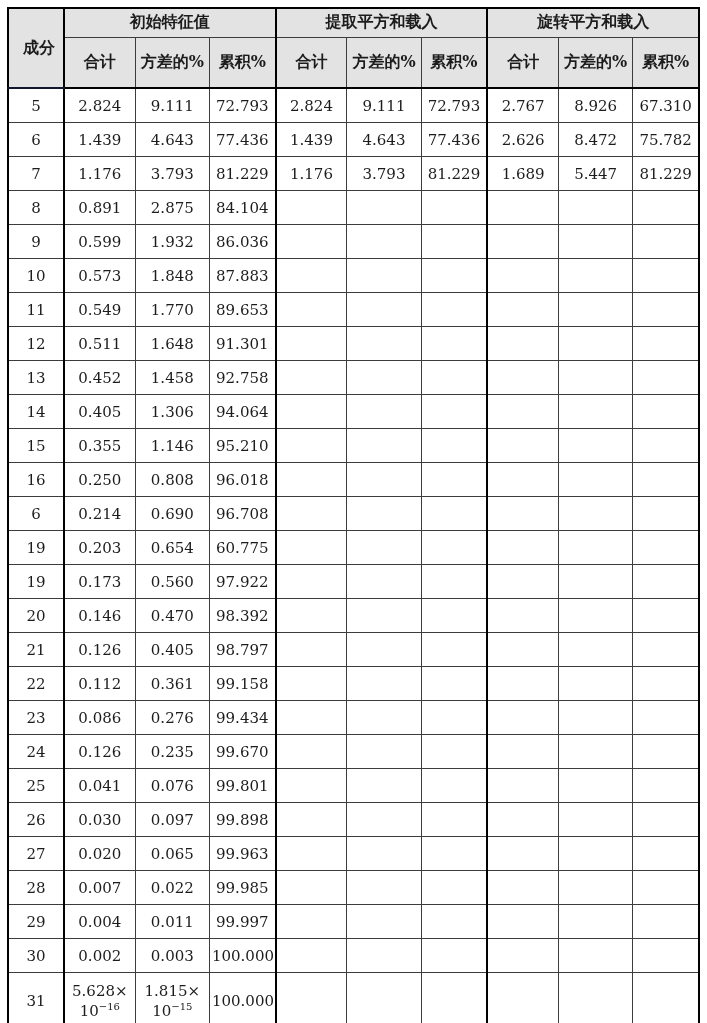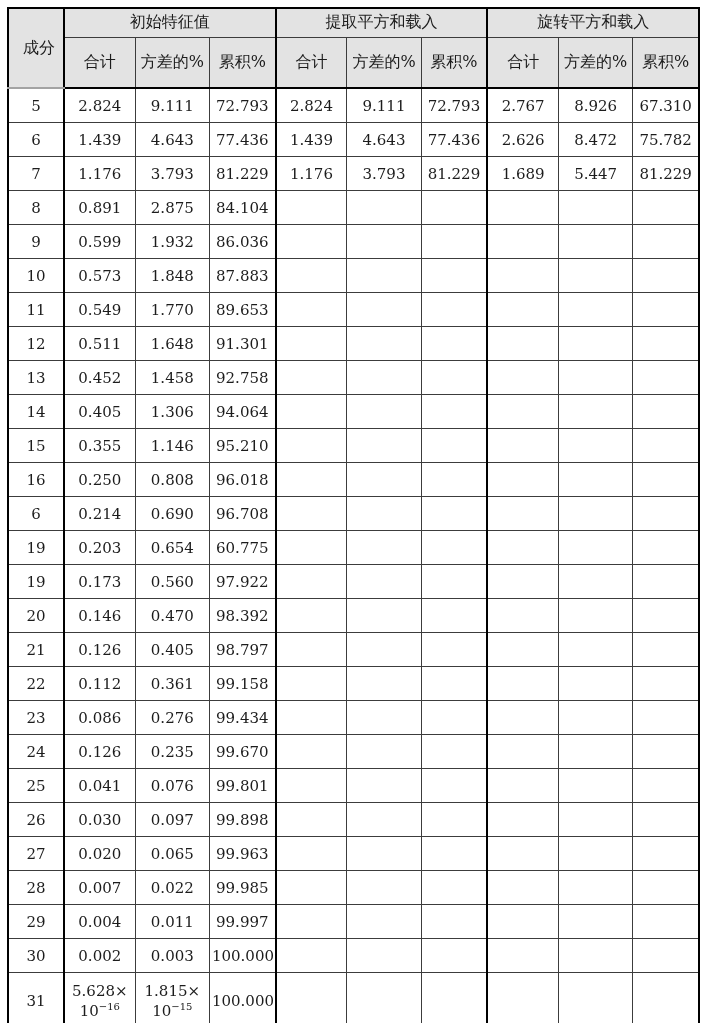--- a/index.html
+++ b/index.html
@@ -12,26 +12,26 @@
     border-collapse:collapse; table-layout:fixed;
     width:693px; border:2px solid #000;
     color:#1c1c1c;
   }
   .vartable th, .vartable td {
     border:1px solid #3c3c3c;
     text-align:center; vertical-align:middle;
     padding:0 2px; overflow:hidden;
   }
   .vartable thead th {
-    background:#e3e3e3; font-weight:normal; font-size:16px;
+    background:#e3e3e3; font-weight:bold; font-size:16px;
   }
   .vartable thead tr.group-row { height:29px; }
   .vartable thead tr.sub-row { height:51px; }
   .vartable thead tr.sub-row th { border-bottom:2px solid #000; }
-  .vartable th.comp-h { border-bottom:2px solid #a3a3a3;padding-left:8px; }
+  .vartable th.comp-h { border-bottom:2px solid #0f172a;padding-left:8px; }
   .vartable tbody td { font-size:15px; height:33px; }
   .grp-l { border-left:2px solid #000 !important; }
   .vartable tbody tr.tall td { height:57px; line-height:1.3; }
   sup { font-size:10px; line-height:0;text-align:right; }
 </style>
 </head>
 <body>
 
 <div class="page">
   <table class="vartable">

